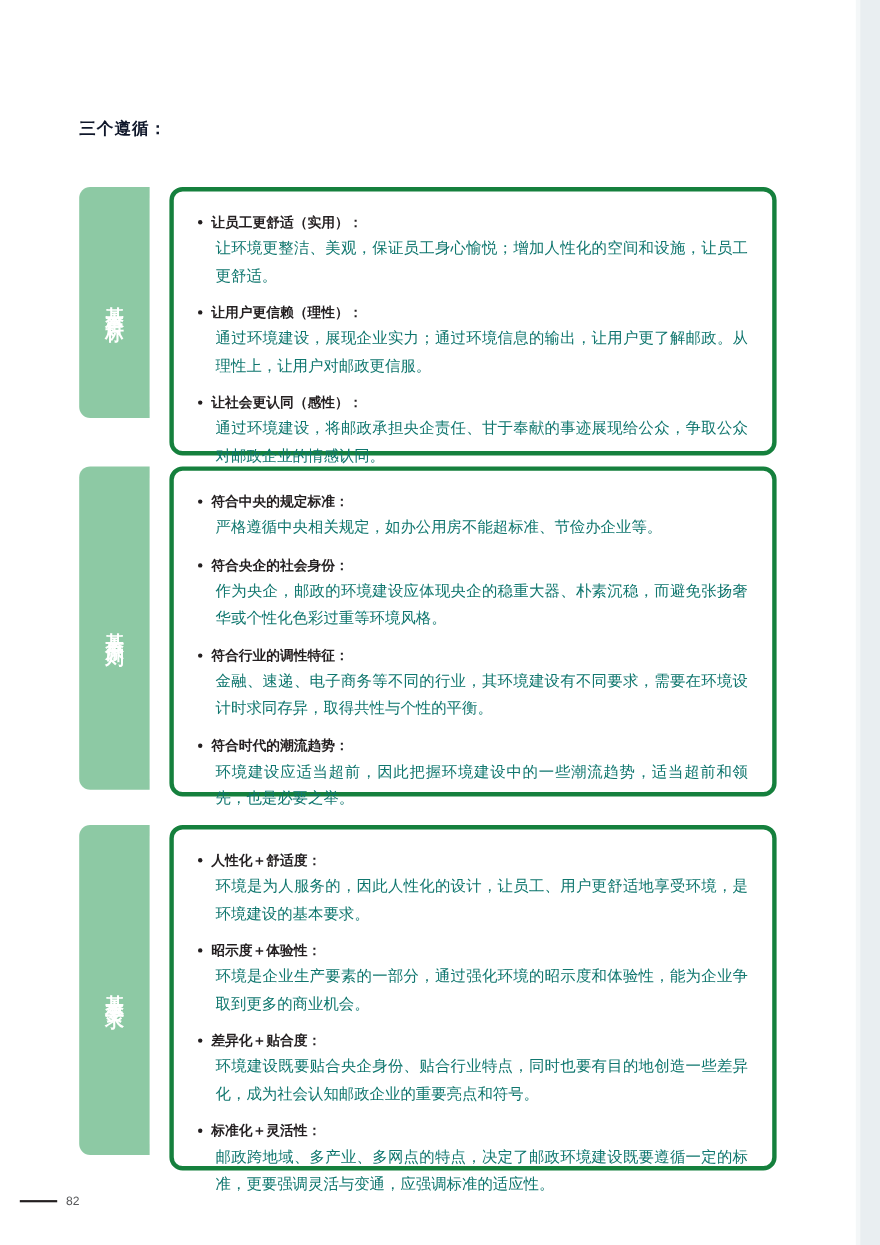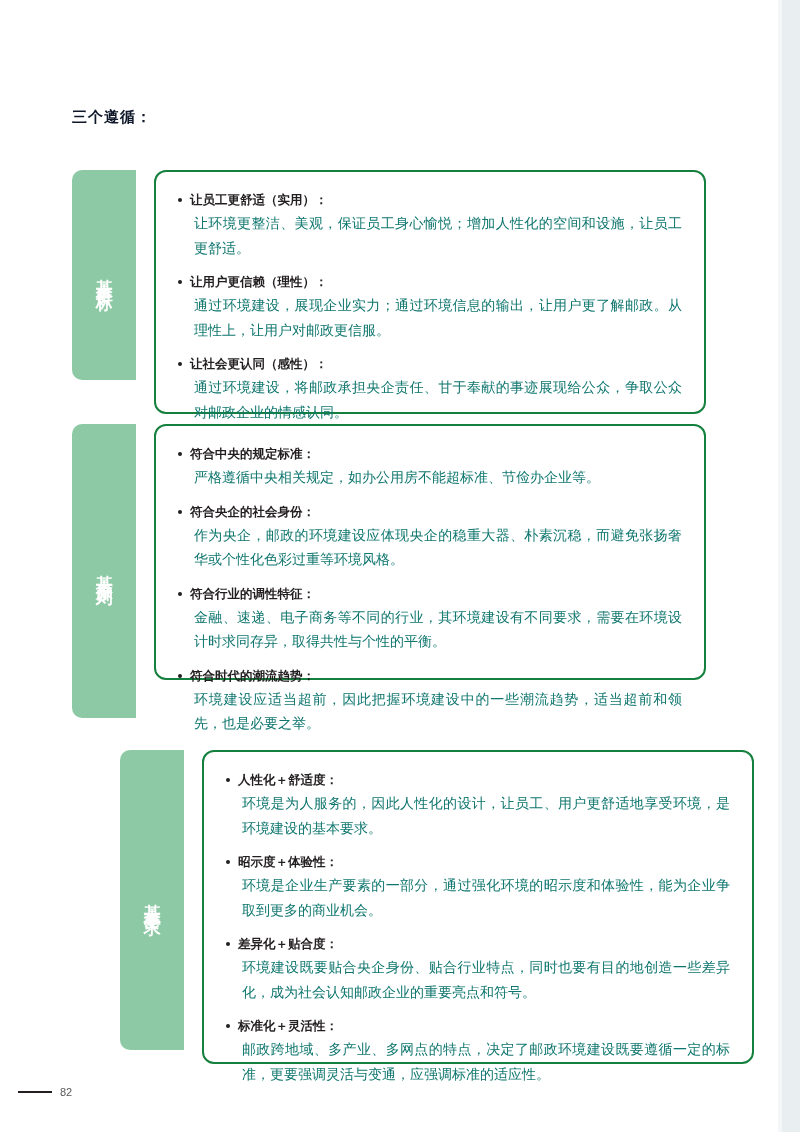--- a/index.html
+++ b/index.html
@@ -71,21 +71,21 @@
     font-weight: bold;
     letter-spacing: 5px;
     line-height: 1.25;
     color: #ffffff;
   }
   .panel {
     position: absolute;
     left: 82px;
     top: 0;
     right: 0;
-    border: 2px solid #15803d;
+    border: 4px solid #15803d;
     border-radius: 12px;
     box-sizing: border-box;
     background: #ffffff;
     padding: 18px 22px 16px 20px;
   }
   .item {
     margin-bottom: 12px;
   }
   .item:last-child {
     margin-bottom: 0;
@@ -162,41 +162,41 @@
         <div class="item-head">让社会更认同（感性）：</div>
         <div class="item-body">通过环境建设，将邮政承担央企责任、甘于奉献的事迹展现给公众，争取公众对邮政企业的情感认同。</div>
       </div>
     </div>
   </div>
 
   <div class="block" style="top:424px; height:300px;">
     <div class="tab" style="height:294px;">
       <span class="tab-text">基本原则</span>
     </div>
-    <div class="panel" style="height:256px;">
+    <div class="panel" style="height:300px;">
       <div class="item">
         <div class="item-head">符合中央的规定标准：</div>
         <div class="item-body">严格遵循中央相关规定，如办公用房不能超标准、节俭办企业等。</div>
       </div>
       <div class="item">
         <div class="item-head">符合央企的社会身份：</div>
         <div class="item-body">作为央企，邮政的环境建设应体现央企的稳重大器、朴素沉稳，而避免张扬奢华或个性化色彩过重等环境风格。</div>
       </div>
       <div class="item">
         <div class="item-head">符合行业的调性特征：</div>
         <div class="item-body">金融、速递、电子商务等不同的行业，其环境建设有不同要求，需要在环境设计时求同存异，取得共性与个性的平衡。</div>
       </div>
       <div class="item">
         <div class="item-head">符合时代的潮流趋势：</div>
         <div class="item-body">环境建设应适当超前，因此把握环境建设中的一些潮流趋势，适当超前和领先，也是必要之举。</div>
       </div>
     </div>
   </div>
 
-  <div class="block" style="top:750px; height:314px;margin-left:48px;">
+  <div class="block" style="top:750px; height:314px;">
     <div class="tab" style="height:300px;">
       <span class="tab-text">基本要求</span>
     </div>
     <div class="panel" style="height:314px;">
       <div class="item">
         <div class="item-head">人性化＋舒适度：</div>
         <div class="item-body">环境是为人服务的，因此人性化的设计，让员工、用户更舒适地享受环境，是环境建设的基本要求。</div>
       </div>
       <div class="item">
         <div class="item-head">昭示度＋体验性：</div>

